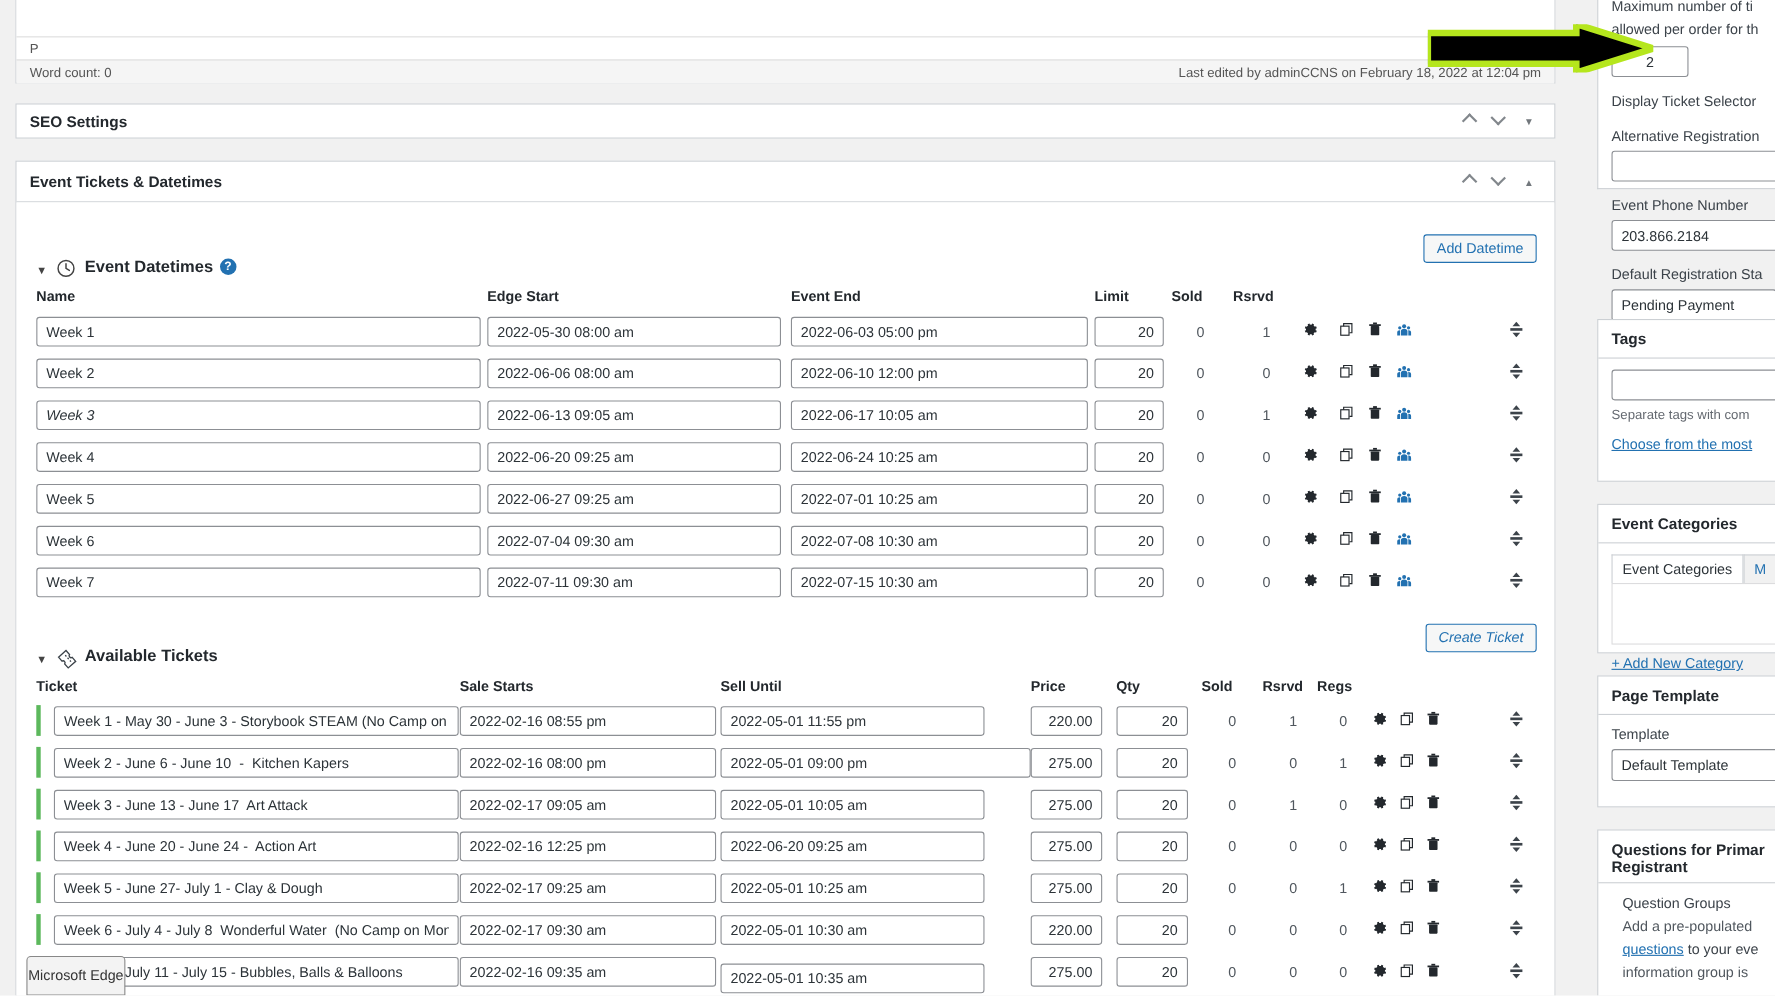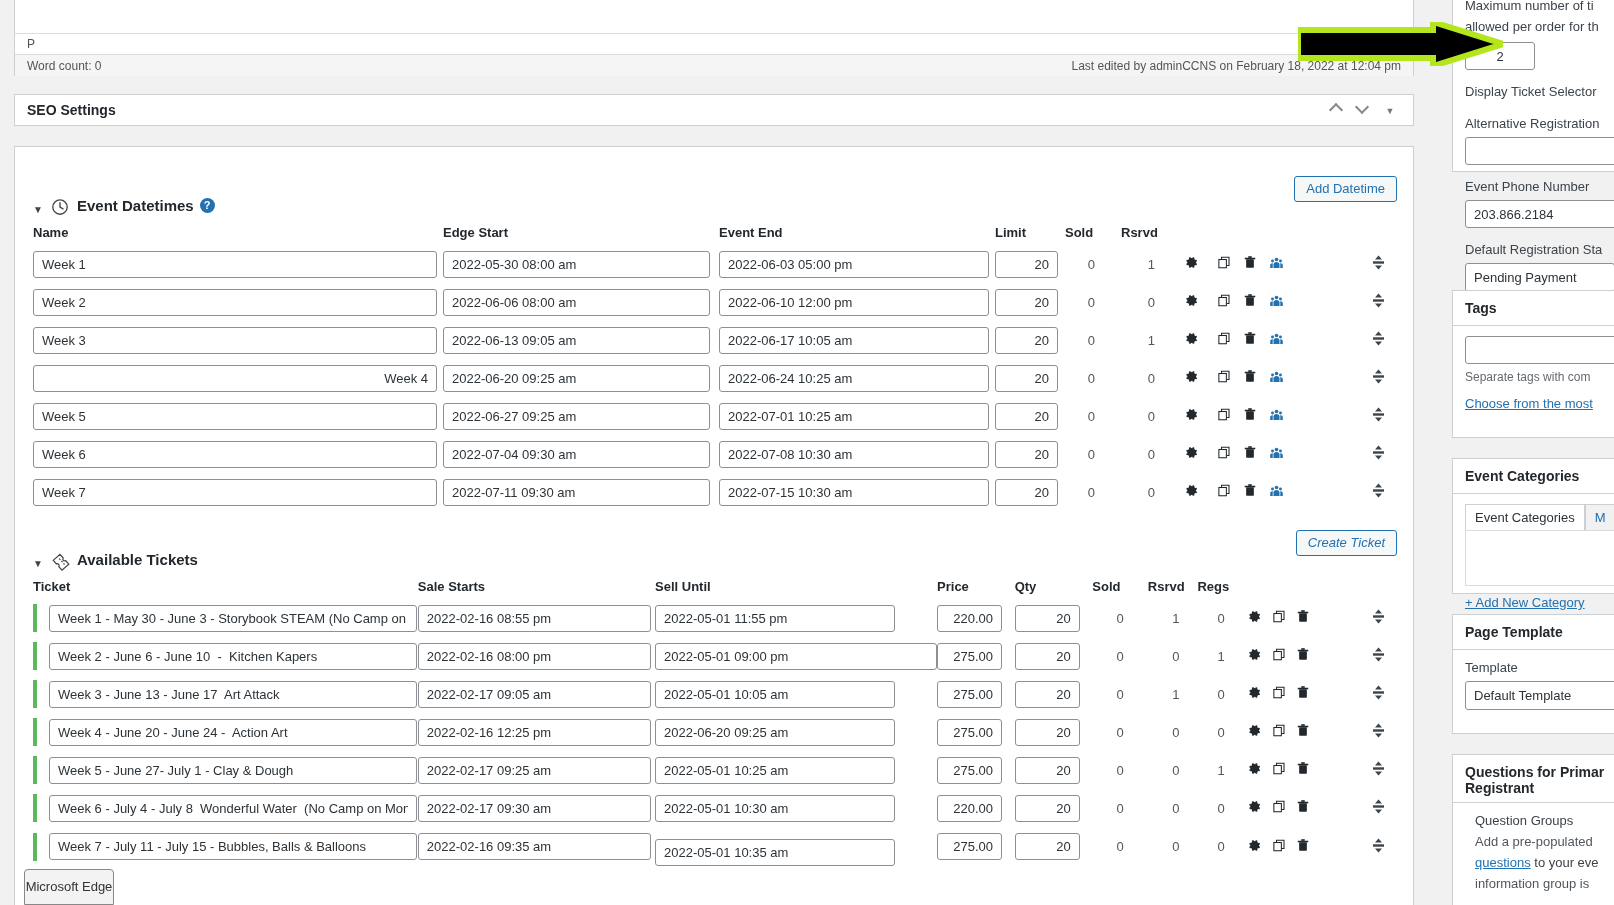--- a/index.html
+++ b/index.html
@@ -102,20 +102,26 @@
     <div class="pb" id="seo-box" style="top:94px;height:32px;">
       <div class="pb-head" style="height:31px;border-bottom:none;">
         <span class="pb-title" style="line-height:30px;">SEO Settings</span>
         <span class="pb-ctl" style="right:64px;height:30px;line-height:30px;"><i class="chev"></i></span>
         <span class="pb-ctl" style="right:38px;height:30px;line-height:30px;"><i class="chev down"></i></span>
         <span class="pb-ctl" style="right:10px;height:30px;line-height:30px;"><span class="caret-sm">▼</span></span>
       </div>
     </div>
 
     <div class="pb" id="etd">
+      <div class="pb-head">
+        <span class="pb-title">Event Tickets &amp; Datetimes</span>
+        <span class="pb-ctl" style="right:64px;"><i class="chev"></i></span>
+        <span class="pb-ctl" style="right:38px;"><i class="chev down"></i></span>
+        <span class="pb-ctl" style="right:10px;"><span class="caret-sm">▲</span></span>
+      </div>
 
       <div id="etd-body">
 
         <div class="section-head" style="top:48px;">
           <span class="sect-toggle">▼</span>
           <span class="sect-icon">
             <svg width="18" height="18" viewBox="0 0 20 20">
                 <circle cx="10" cy="10" r="8" fill="none" stroke="#444" stroke-width="1.5"></circle>
                 <path d="M10 5.2V10l3.4 2" fill="none" stroke="#444" stroke-width="1.5" stroke-linecap="round"></path>
               </svg>
@@ -219,21 +225,21 @@
                     </g>
                   </svg></td>
                 <td></td>
                 <td style="text-align:right;padding-right:8px"><svg width="13" height="15" viewBox="0 0 13 15">
                     <rect x="1" y="6.3" width="11" height="2.4" fill="#3c434a"></rect>
                     <path d="M6.5 0.5 L10 4.6 H3z" fill="#3c434a"></path>
                     <path d="M6.5 14.5 L10 10.4 H3z" fill="#3c434a"></path>
                   </svg></td>
               </tr>
               <tr style="height: 38px;">
-                <td><input class="cell-in" style="width: 404px;" value="Week 3"></td>
+                <td><input class="cell-in" style="width: 404px; font-style: italic;" value="Week 3"></td>
                 <td><input class="cell-in" style="width: 267px;" value="2022-06-13 09:05 am"></td>
                 <td><input class="cell-in" style="width: 270px;" value="2022-06-17 10:05 am"></td>
                 <td><input class="cell-in num" style="width: 63px;" value="20"></td>
                 <td class="plain" style="padding-right:26px">0</td>
                 <td class="plain" style="padding-right:16px">1</td>
                 <td style="text-align:center"><svg width="15" height="15" viewBox="0 0 20 20">
                     <path fill="#23282d" d="M10 6.4a3.6 3.6 0 100 7.2 3.6 3.6 0 000-7.2zm0 5.5a1.9 1.9 0 110-3.8 1.9 1.9 0 010 3.8z"></path>
                     <path fill="#23282d" d="M17.5 11.6l-1.5-.6a6.2 6.2 0 000-2l1.5-.6-.9-2.2-1.6.4a6.4 6.4 0 00-1.4-1.4l.4-1.6-2.2-.9-.6 1.5a6.2 6.2 0 00-2 0l-.6-1.5-2.2.9.4 1.6a6.4 6.4 0 00-1.4 1.4l-1.6-.4-.9 2.2 1.5.6a6.2 6.2 0 000 2l-1.5.6.9 2.2 1.6-.4a6.4 6.4 0 001.4 1.4l-.4 1.6 2.2.9.6-1.5a6.2 6.2 0 002 0l.6 1.5 2.2-.9-.4-1.6a6.4 6.4 0 001.4-1.4l1.6.4.9-2.2z"></path>
                   </svg></td>
                 <td style="text-align:center"><svg width="15" height="15" viewBox="0 0 20 20">
@@ -256,21 +262,21 @@
                     </g>
                   </svg></td>
                 <td></td>
                 <td style="text-align:right;padding-right:8px"><svg width="13" height="15" viewBox="0 0 13 15">
                     <rect x="1" y="6.3" width="11" height="2.4" fill="#3c434a"></rect>
                     <path d="M6.5 0.5 L10 4.6 H3z" fill="#3c434a"></path>
                     <path d="M6.5 14.5 L10 10.4 H3z" fill="#3c434a"></path>
                   </svg></td>
               </tr>
               <tr style="height: 38px;">
-                <td><input class="cell-in" style="width: 404px; text-align: right;" value="Week 4"></td>
+                <td><input class="cell-in" style="width: 404px;" value="Week 4"></td>
                 <td><input class="cell-in" style="width: 267px;" value="2022-06-20 09:25 am"></td>
                 <td><input class="cell-in" style="width: 270px;" value="2022-06-24 10:25 am"></td>
                 <td><input class="cell-in num" style="width: 63px;" value="20"></td>
                 <td class="plain" style="padding-right:26px">0</td>
                 <td class="plain" style="padding-right:16px">0</td>
                 <td style="text-align:center"><svg width="15" height="15" viewBox="0 0 20 20">
                     <path fill="#23282d" d="M10 6.4a3.6 3.6 0 100 7.2 3.6 3.6 0 000-7.2zm0 5.5a1.9 1.9 0 110-3.8 1.9 1.9 0 010 3.8z"></path>
                     <path fill="#23282d" d="M17.5 11.6l-1.5-.6a6.2 6.2 0 000-2l1.5-.6-.9-2.2-1.6.4a6.4 6.4 0 00-1.4-1.4l.4-1.6-2.2-.9-.6 1.5a6.2 6.2 0 00-2 0l-.6-1.5-2.2.9.4 1.6a6.4 6.4 0 00-1.4 1.4l-1.6-.4-.9 2.2 1.5.6a6.2 6.2 0 000 2l-1.5.6.9 2.2 1.6-.4a6.4 6.4 0 001.4 1.4l-.4 1.6 2.2.9.6-1.5a6.2 6.2 0 002 0l.6 1.5 2.2-.9-.4-1.6a6.4 6.4 0 001.4-1.4l1.6.4.9-2.2z"></path>
                   </svg></td>
                 <td style="text-align:center"><svg width="15" height="15" viewBox="0 0 20 20">

